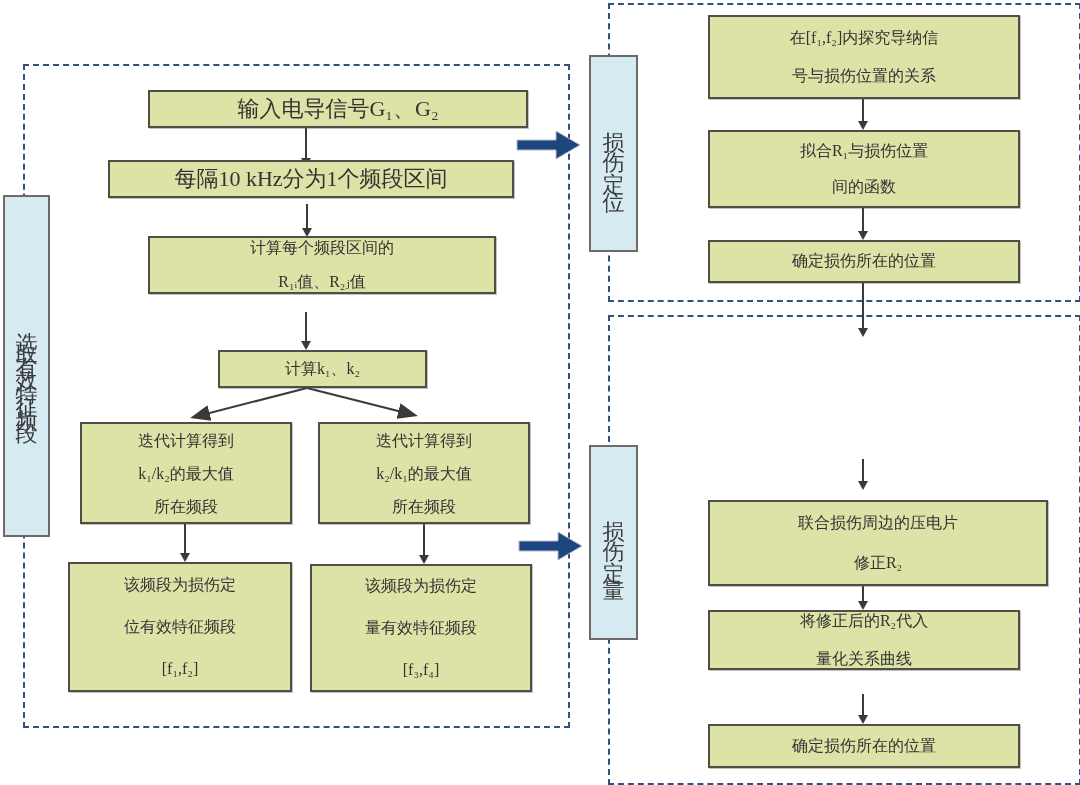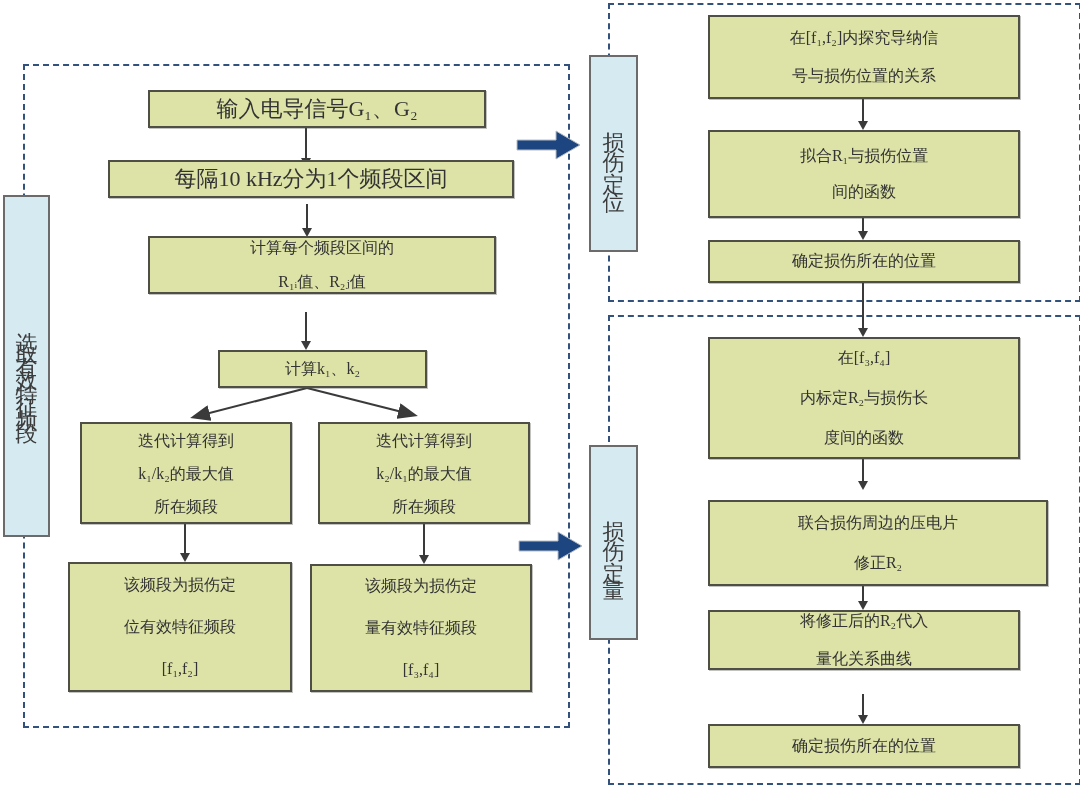--- a/index.html
+++ b/index.html
@@ -51,21 +51,21 @@
 <div id="canvas">
 
   <div class="region" style="left:23px;top:64px;width:543px;height:660px"></div>
   <div class="region" style="left:608px;top:3px;width:469px;height:295px"></div>
   <div class="region" style="left:608px;top:315px;width:469px;height:466px"></div>
 
   <div class="vlabel" style="left:3px;top:195px;width:47px;height:342px;letter-spacing:13px;">选取有效特征频段</div>
   <div class="vlabel" style="left:589px;top:55px;width:49px;height:197px;letter-spacing:20px;">损伤定位</div>
   <div class="vlabel" style="left:589px;top:445px;width:49px;height:195px;letter-spacing:20px;">损伤定量</div>
 
-  <div class="fbox" style="left:148px;top:90px;width:338px;height:38px;font-size:22px">
+  <div class="fbox" style="left:148px;top:90px;width:380px;height:38px;font-size:22px">
     <div class="ln">输入电导信号G₁、G₂</div>
   </div>
 
   <div class="fbox" style="left:108px;top:160px;width:406px;height:38px;font-size:22px">
     <div class="ln">每隔10 kHz分为1个频段区间</div>
   </div>
 
   <div class="fbox" style="left:148px;top:236px;width:348px;height:58px;line-height:34px">
     <div class="ln">计算每个频段区间的</div>
     <div class="ln">R₁ᵢ值、R₂ⱼ值</div>
@@ -97,34 +97,29 @@
     <div class="ln">该频段为损伤定</div>
     <div class="ln">量有效特征频段</div>
     <div class="ln">[f₃,f₄]</div>
   </div>
 
   <div class="fbox" style="left:708px;top:15px;width:312px;height:84px;line-height:38px">
     <div class="ln">在[f₁,f₂]内探究导纳信</div>
     <div class="ln">号与损伤位置的关系</div>
   </div>
 
-  <div class="fbox" style="left:708px;top:130px;width:312px;height:88px;line-height:36px">
+  <div class="fbox" style="left:708px;top:130px;width:312px;height:78px;line-height:36px">
     <div class="ln">拟合R₁与损伤位置</div>
     <div class="ln">间的函数</div>
   </div>
 
   <div class="fbox" style="left:708px;top:240px;width:312px;height:43px">
     <div class="ln">确定损伤所在的位置</div>
   </div>
 
-  <div class="fbox" style="left:708px;top:337px;width:312px;height:122px;line-height:40px">
-    <div class="ln">在[f₃,f₄]</div>
-    <div class="ln">内标定R₂与损伤长</div>
-    <div class="ln">度间的函数</div>
-  </div>
 
   <div class="fbox" style="left:708px;top:500px;width:340px;height:86px;line-height:40px">
     <div class="ln">联合损伤周边的压电片</div>
     <div class="ln">修正R₂</div>
   </div>
 
   <div class="fbox" style="left:708px;top:610px;width:312px;height:60px;line-height:38px">
     <div class="ln">将修正后的R₂代入</div>
     <div class="ln">量化关系曲线</div>
   </div>

